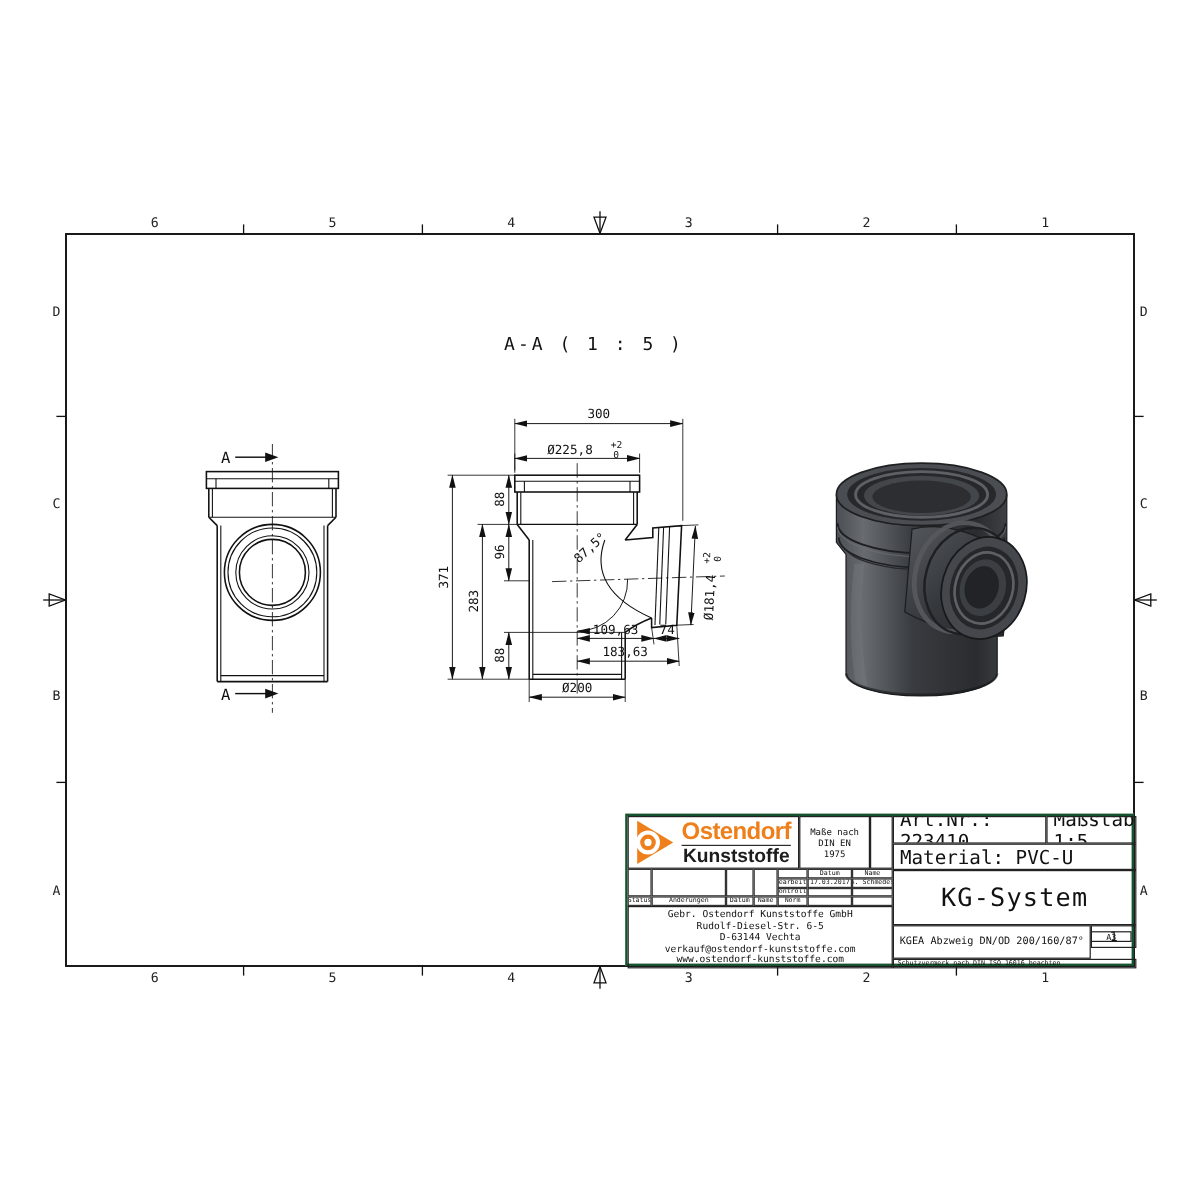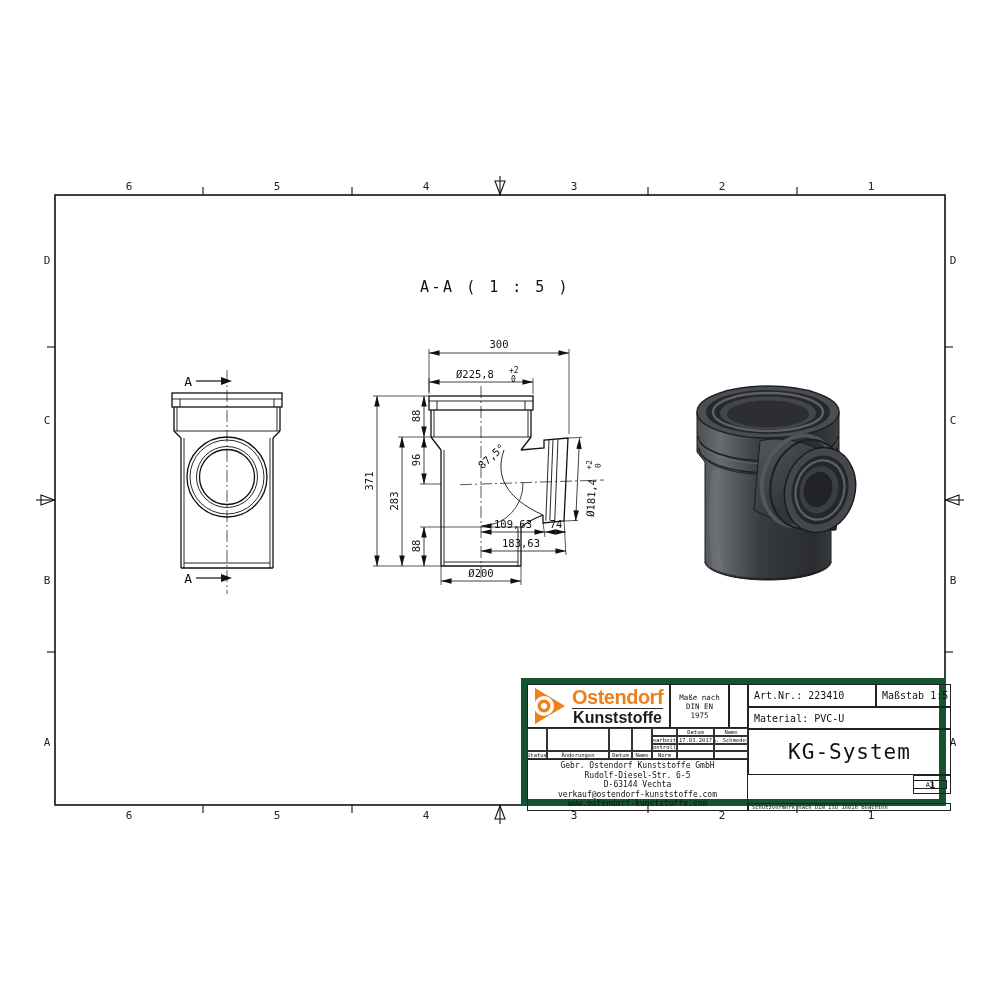--- a/index.html
+++ b/index.html
@@ -2,25 +2,25 @@
 <html><head>
 <meta charset="utf-8">
 <style>
   html,body{margin:0;padding:0;background:#fff;}
   #sheet{position:relative;width:1000px;height:1000px;background:#ffffff;overflow:hidden;
          font-family:"DejaVu Sans Mono", monospace;color:#111;}
   svg text{font-family:"DejaVu Sans Mono", monospace;fill:#111;}
   .zone-label{position:absolute;font-size:11px;color:#222;transform:translate(-50%,-50%);
               font-family:"DejaVu Sans Mono", monospace;}
   
-  .tb{position:absolute;box-sizing:border-box;border:6px solid #14532d;background:#fff;}
+  .tb{position:absolute;box-sizing:border-box;border:2px solid #14532d;background:#fff;}
   .tb-cell{position:absolute;box-sizing:border-box;border:0.9px solid #222;display:flex;
            align-items:center;justify-content:center;text-align:center;overflow:hidden;}
   .tb-left{justify-content:flex-start;padding-left:5px;text-align:left;}
-  .f10{font-size:10px;}
+  .f10{font-size:16px;}
   .f8{font-size:8.5px;}
   .kg{font-size:21px;letter-spacing:1px;}
   .addr{flex-direction:column;font-size:8px;line-height:9.6px;}
   .std{flex-direction:column;font-size:7.5px;line-height:9px;}
   .rev{font-size:5.5px;}
   .rev-cell{position:absolute;box-sizing:border-box;border:0.5px solid #333;display:flex;
             align-items:center;justify-content:center;overflow:hidden;white-space:nowrap;}
   .schutz{font-size:5.5px;justify-content:flex-start;padding-left:3px;}
   .logo-wrap{display:flex;align-items:center;gap:4px;padding-left:6px;justify-content:flex-start;}
   .logo-text{display:flex;flex-direction:column;}
@@ -316,18 +316,19 @@
       <span>Rudolf-Diesel-Str. 6-5</span>
       <span>D-63144 Vechta</span>
       <span>verkauf@ostendorf-kunststoffe.com</span>
       <span>www.ostendorf-kunststoffe.com</span>
     </div>
 
     <div class="tb-cell tb-left f10" style="left:221px;top:0;width:128px;height:23px">Art.Nr.: 223410</div>
     <div class="tb-cell tb-left f10" style="left:349px;top:0;width:75px;height:23px">Maßstab 1:5</div>
     <div class="tb-cell kg" style="left:221px;top:45px;width:203px;height:46px">KG-System</div>
     <div class="tb-cell tb-left f10" style="left:221px;top:23px;width:203px;height:22px">Material: PVC-U</div>
+    <div class="tb-cell f8" style="left:221px;top:91px;width:165px;height:28px">KGEA Abzweig DN/OD 200/160/87°</div>
     <div class="tb-cell" style="left:386px;top:91px;width:38px;height:19px;font-size:11px">1</div>
     <div class="tb-cell" style="left:386px;top:96px;width:34px;height:9px;font-size:7px">A3</div>
     <div class="tb-cell schutz" style="left:221px;top:119px;width:203px;height:8px">Schutzvermerk nach DIN ISO 16016 beachten</div>
   </div>
 
 </div>
 
 </body></html>

